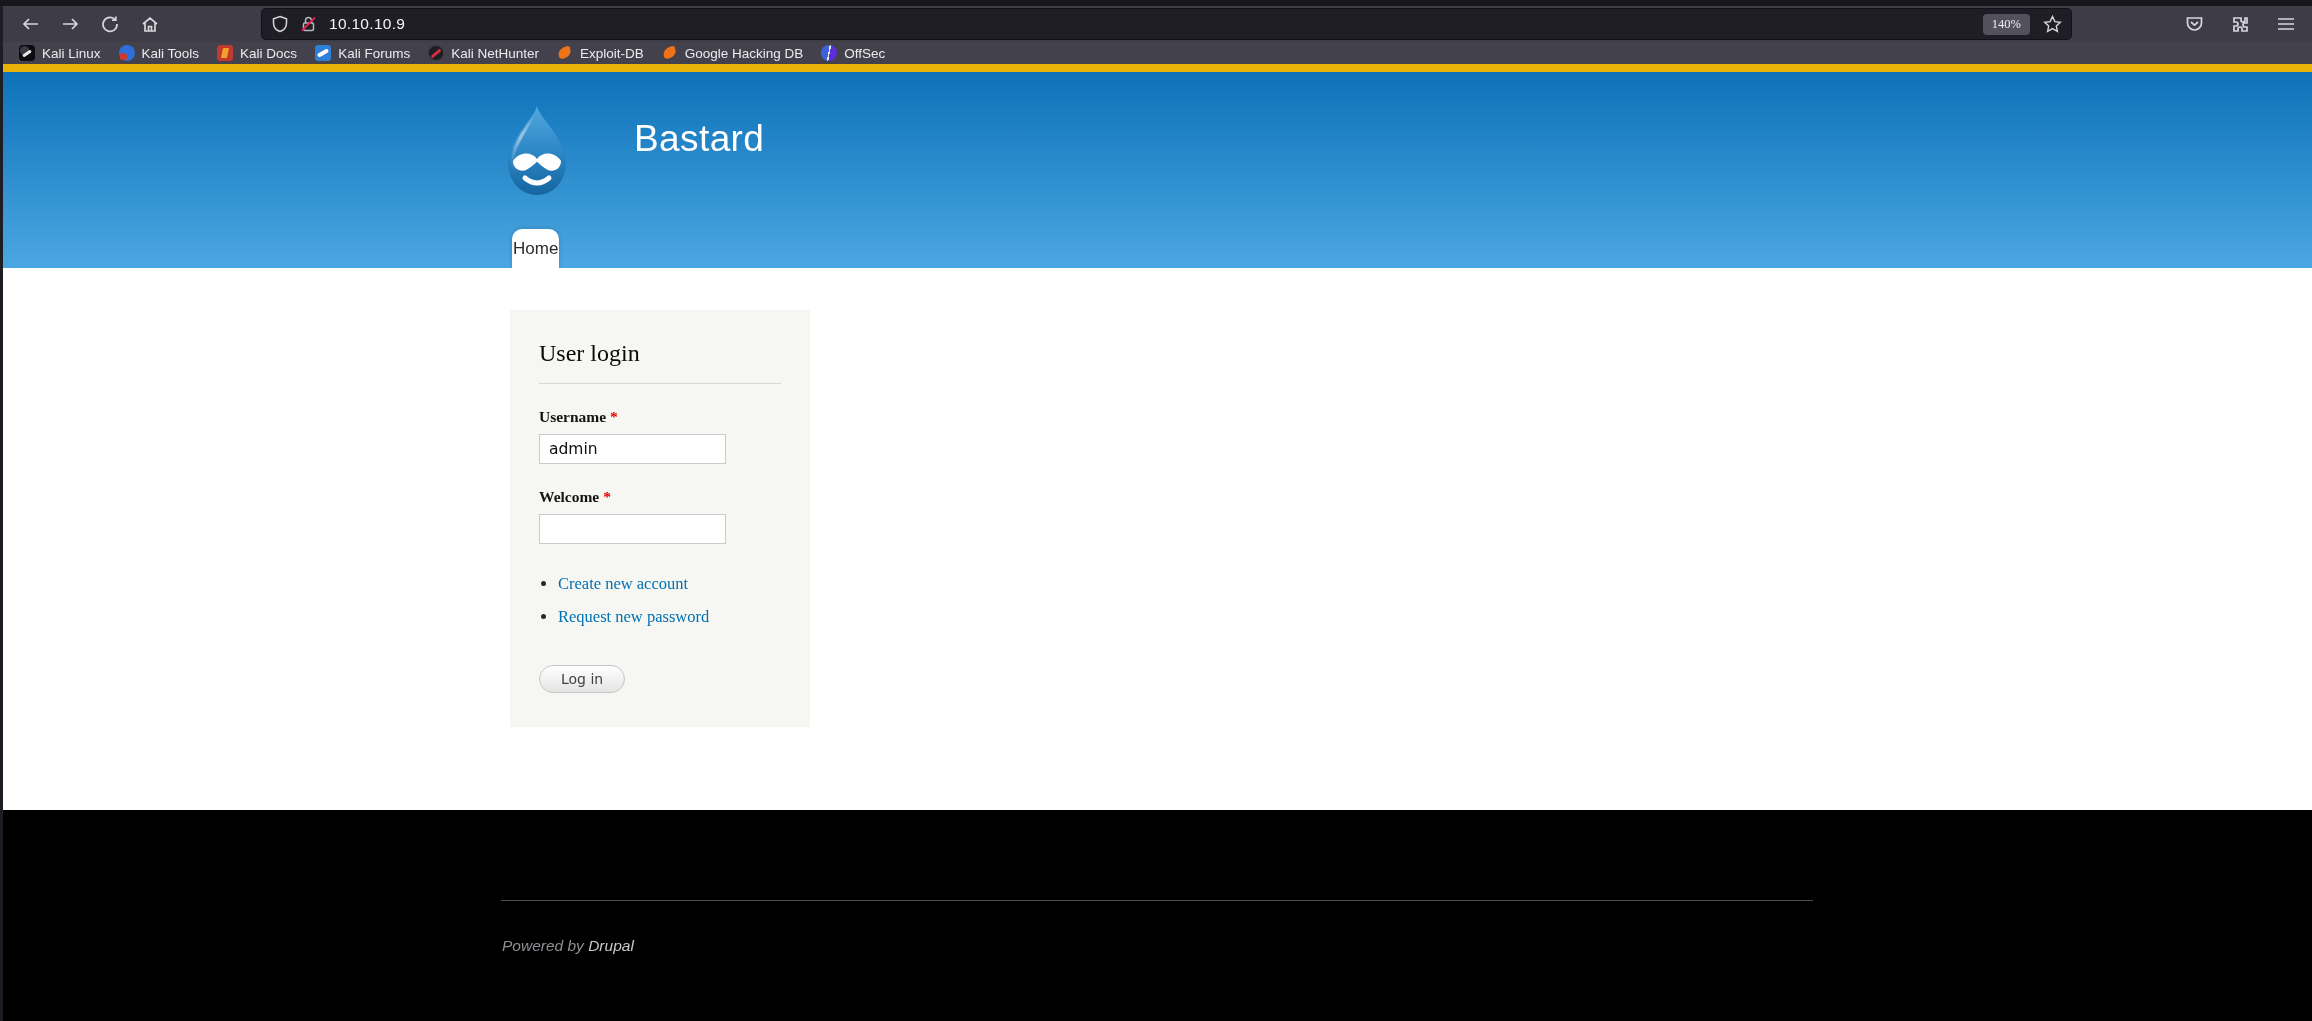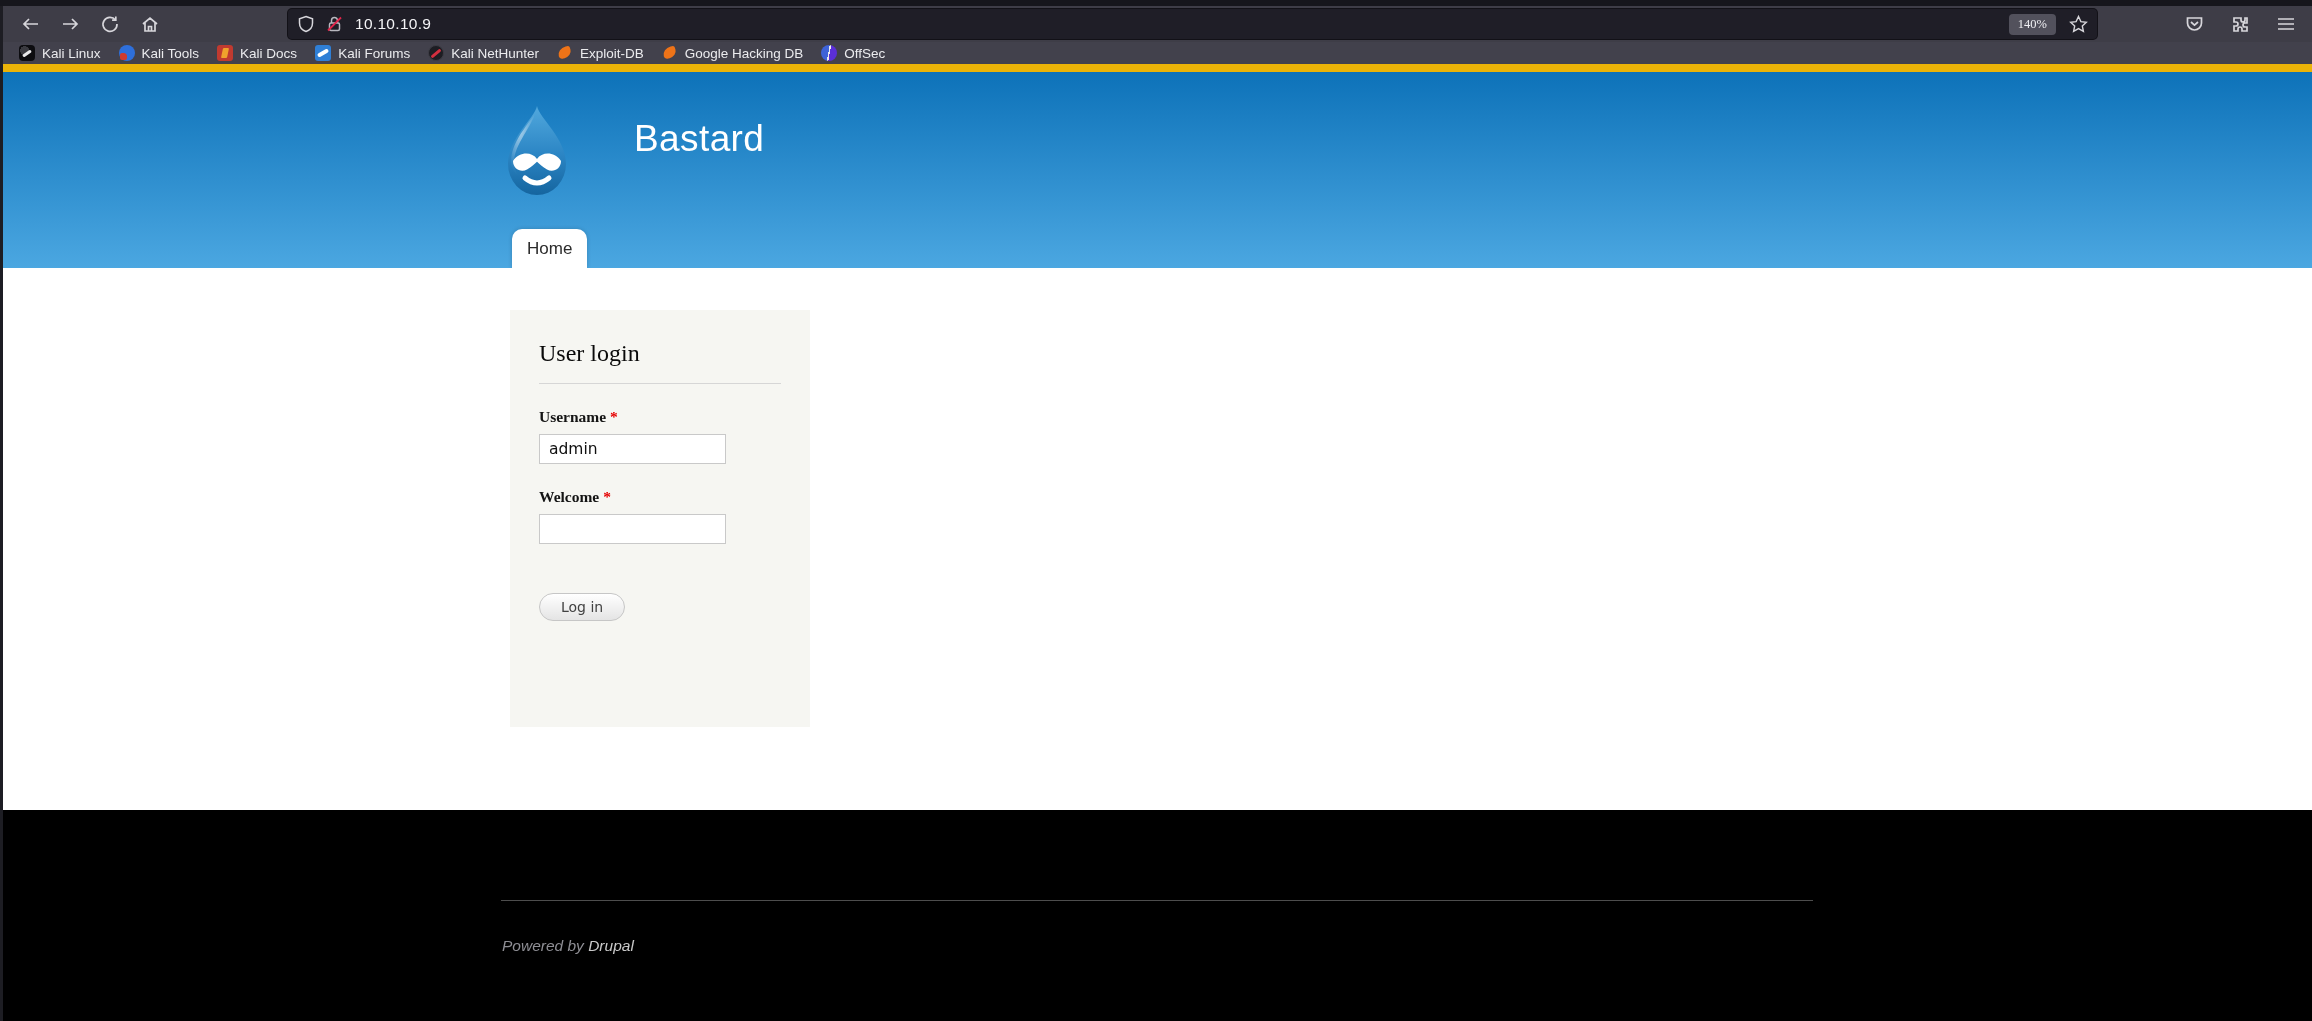--- a/index.html
+++ b/index.html
@@ -8,21 +8,21 @@
   .screen { position:relative; width:2312px; height:1021px; background:#fff; }
 
   
   .chrome-topstrip { height:6px; background:#16161c; }
   .toolbar { position:relative; height:36px; background:#3e3d47; display:flex; align-items:center; }
   .nav-icons { display:flex; align-items:center; gap:8px; margin-left:14px; }
   .tb-btn { width:32px; height:28px; display:flex; align-items:center; justify-content:center;
             border-radius:4px; background:transparent; border:none; cursor:default; }
   .tb-btn svg { stroke:#d7d6db; fill:none; stroke-width:1.7; }
 
-  .urlbar { position:absolute; left:288px; top:3px; width:1809px; height:30px; background:#1f1e27;
+  .urlbar { position:absolute; left:262px; top:3px; width:1809px; height:30px; background:#1f1e27;
             border-radius:4px; display:flex; align-items:center; padding:0 9px; box-shadow:0 0 0 1px #121117; }
   .urlbar svg { flex:none; }
   .url-text { color:#f4f4f6; font-size:15.5px; margin-left:10px; letter-spacing:.3px; }
   .url-spacer { flex:1; }
   .zoom-badge { background:#52515c; color:#efeff2; font-size:12.5px; padding:3px 9px; border-radius:4px; margin-right:13px;font-family:Liberation Serif, serif; }
 
   .right-icons { position:absolute; right:10px; top:2px; height:32px; display:flex; align-items:center; gap:14px; }
 
   .bookmarks-bar { height:30px; background:#42414c; border-bottom:8px solid #eab308;
                    display:flex; align-items:center; padding-left:10px; }
@@ -56,21 +56,21 @@
   .viewport { position:relative; height:949px; }
   .left-edge { position:absolute; left:0; top:6px; width:3px; height:1015px; background:#1d1d23; z-index:50; }
 
   .site-header { height:196px; background:linear-gradient(#0d72b9, #4ba7e1); position:relative; }
   .container { width:1320px; margin:0 auto; position:relative; height:100%; }
 
   .drupal-logo { position:absolute; left:4px; top:32px; }
   .site-name { position:absolute; left:138px; top:46px; font-size:37px; color:#ffffff; font-weight:400; letter-spacing:.4px; }
 
   .tabs { position:absolute; left:16px; bottom:0; display:flex; }
-  .tab { background:#ffffff; border-radius:10px 10px 0 0; padding:10px 15px 9px; font-size:17px;
+  .tab { background:#ffffff; border-radius:10px 10px 0 0; padding:10px 1px 9px; font-size:17px;
          color:#2b2b2b; box-shadow:0 0 4px rgba(0,0,0,.18); }
 
   .content { position:relative; height:542px; background:#fff; }
 
   .login-block { position:absolute; left:14px; top:42px; width:300px; height:417px;
                  background:#f6f6f2; padding:20px 29px; }
   .login-block h2 { font-family:"Liberation Serif", serif; font-weight:400; font-size:24px; color:#0a0a0a;
                     padding:10px 0 16px; border-bottom:1px solid #d6d6d6; margin-bottom:24px; }
   .field-label { font-family:"Liberation Serif", serif; font-weight:700; font-size:15.5px; color:#141414; margin-bottom:8px; }
   .req { color:#e60000; }
@@ -234,20 +234,28 @@
           <div class="field-label">
             <span>Username </span><span class="req">*</span>
           </div>
           <input class="text-input" type="text" value="admin" style="">
 
           <div class="field-label">
             <span>Welcome </span><span class="req">*</span>
           </div>
           <input class="text-input" type="password" style="">
 
+          <ul class="links">
+            <li>
+              <a href="#">Create new account</a>
+            </li>
+            <li>
+              <a href="#">Request new password</a>
+            </li>
+          </ul>
 
           <button class="login-btn">Log in</button>
         </aside>
 
 
       </div>
     </div>
 
     <div class="footer">
       <div class="container">

